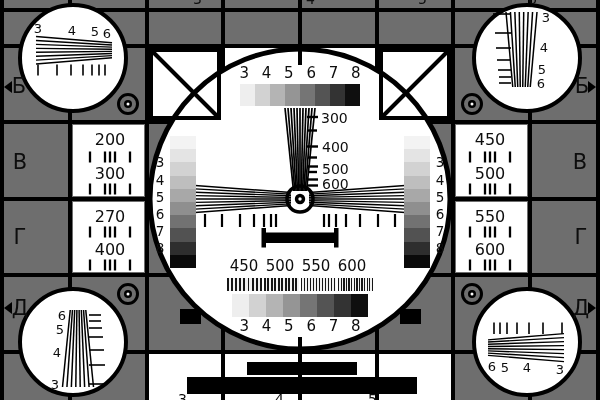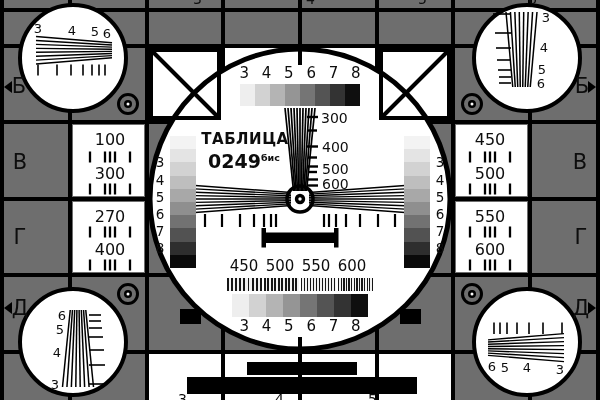--- a/index.html
+++ b/index.html
@@ -322,33 +322,29 @@
 
 <span class="txt letter" style="left:19px;top:86px">Б</span>
 <span class="txt letter" style="left:582px;top:86px">Б</span>
 <span class="txt letter" style="left:20px;top:162px">В</span>
 <span class="txt letter" style="left:580px;top:162px">В</span>
 <span class="txt letter" style="left:20px;top:237px">Г</span>
 <span class="txt letter" style="left:581px;top:237px">Г</span>
 <span class="txt letter" style="left:20px;top:308px">Д</span>
 <span class="txt letter" style="left:581px;top:308px">Д</span>
 
-<span class="txt boxnum" style="left:110px;top:139px">100</span>
+<span class="txt boxnum" style="left:110px;top:139px">200</span>
 <span class="txt boxnum" style="left:110px;top:173px">300</span>
 <span class="txt boxnum" style="left:110px;top:216px">270</span>
 <span class="txt boxnum" style="left:110px;top:249px">400</span>
 <span class="txt boxnum" style="left:490px;top:139px">450</span>
 <span class="txt boxnum" style="left:490px;top:173px">500</span>
 <span class="txt boxnum" style="left:490px;top:216px">550</span>
 <span class="txt boxnum" style="left:490px;top:249px">600</span>
 
-<span class="txt title1" style="left:245px;top:139px">ТАБЛИЦА</span>
-<div class="title2">
-  <span>0249</span><sup>бис</sup>
-</div>
 
 <span class="txt digitrow" style="left:302px;top:73px">3 4 5 6 7 8</span>
 <span class="txt digitrow" style="left:302px;top:326px">3 4 5 6 7 8</span>
 
 <span class="txt wlabel" style="left:321px;top:118px">300</span>
 <span class="txt wlabel" style="left:322px;top:147px">400</span>
 <span class="txt wlabel" style="left:322px;top:169px">500</span>
 <span class="txt wlabel" style="left:322px;top:184px">600</span>
 
 <span class="txt blabel" style="left:244px;top:266px">450</span>

